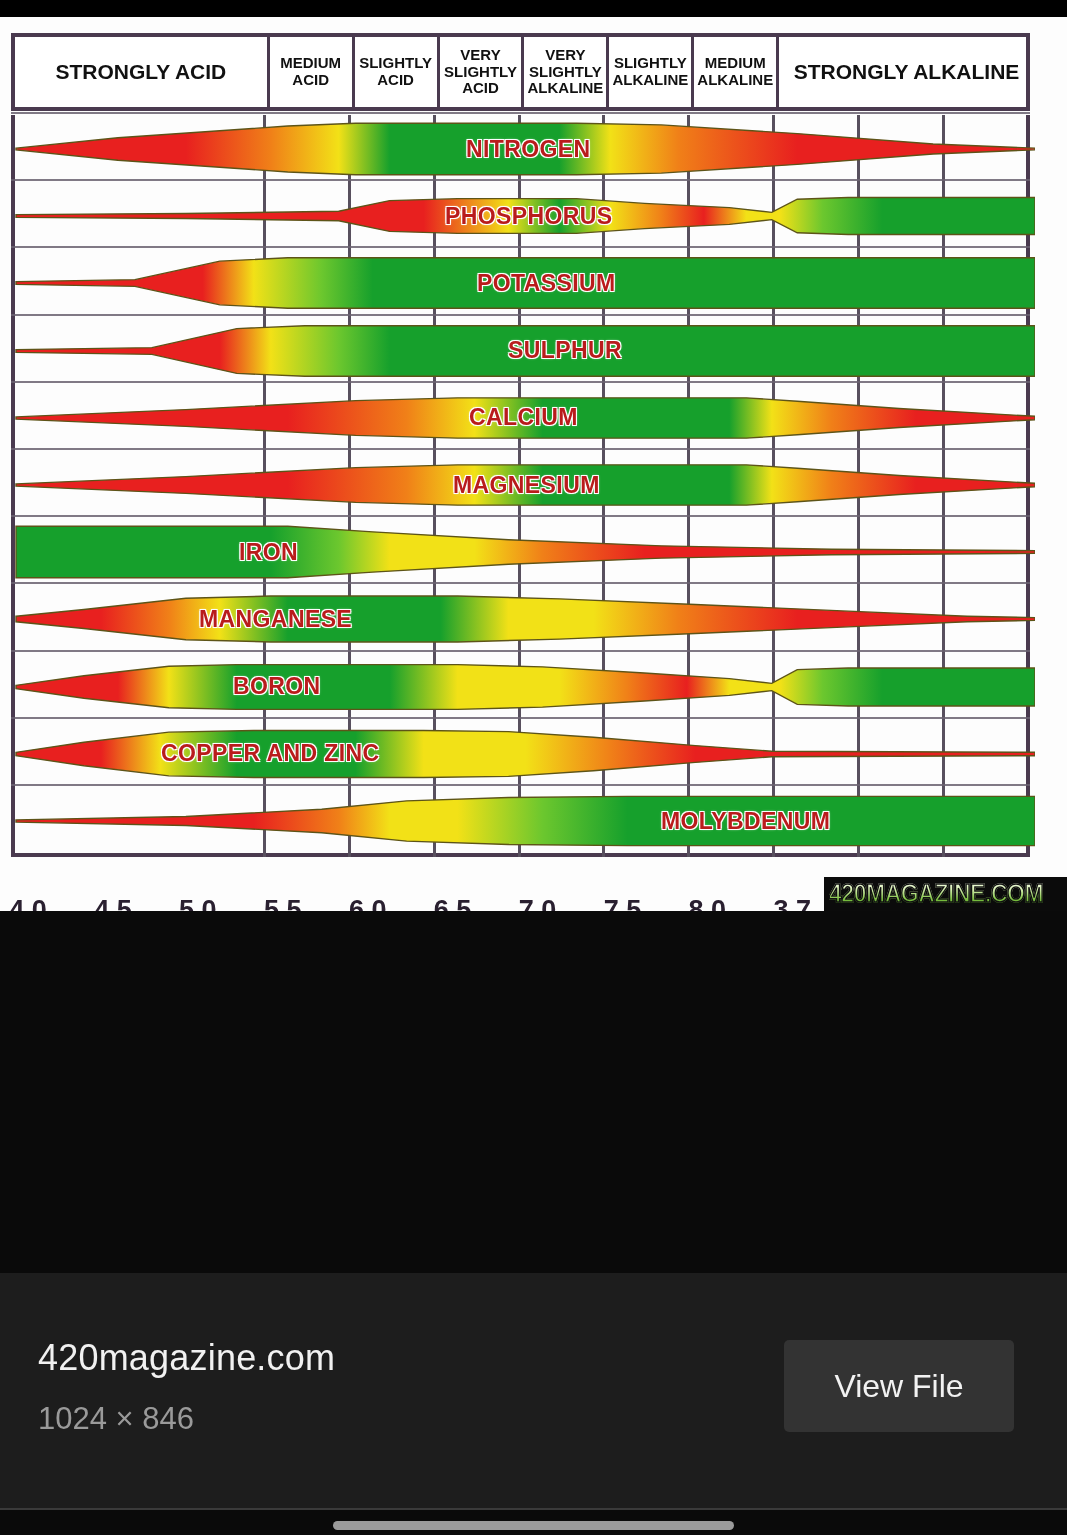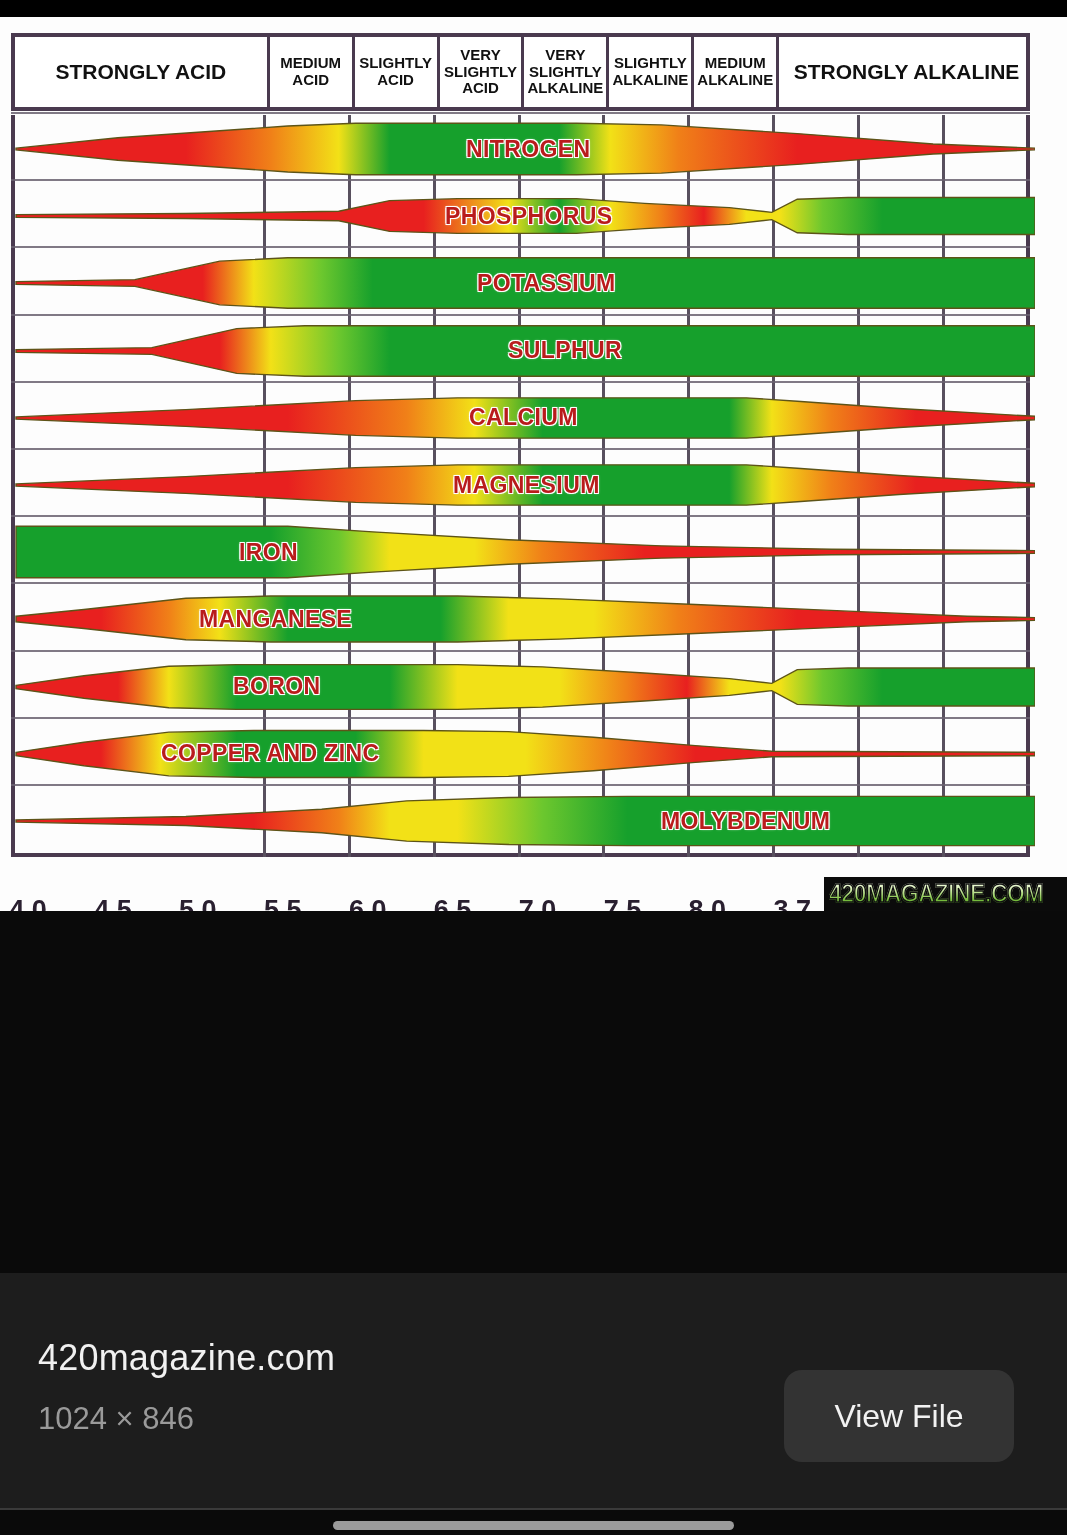--- a/index.html
+++ b/index.html
@@ -82,23 +82,23 @@
   }
   #file-title{
     position:absolute;left:38px;top:1337px;color:#f1f1f1;font-size:36px;
     letter-spacing:.2px;
   }
   #file-dims{
     position:absolute;left:38px;top:1401px;color:#9a9a9a;font-size:31px;
   }
   #view-file-button{
     position:absolute;left:784px;top:1340px;width:230px;height:92px;
-    background:#333333;border:none;border-radius:18px;color:#f2f2f2;
+    background:#333333;border:none;border-radius:5px;color:#f2f2f2;
     font-size:32px;font-family:"Liberation Sans",sans-serif;
-    display:flex;align-items:center;justify-content:center;cursor:pointer;margin-top:30px;
+    display:flex;align-items:center;justify-content:center;cursor:pointer;
   }
   #home-indicator{
     position:absolute;left:333px;top:1521px;width:401px;height:9px;
     background:#9b9b9b;border-radius:5px;
   }
   #bottom-strip{position:absolute;left:0;top:1510px;width:1067px;height:25px;background:#0a0a0a;}
 </style>
 </head>
 <body>
 

